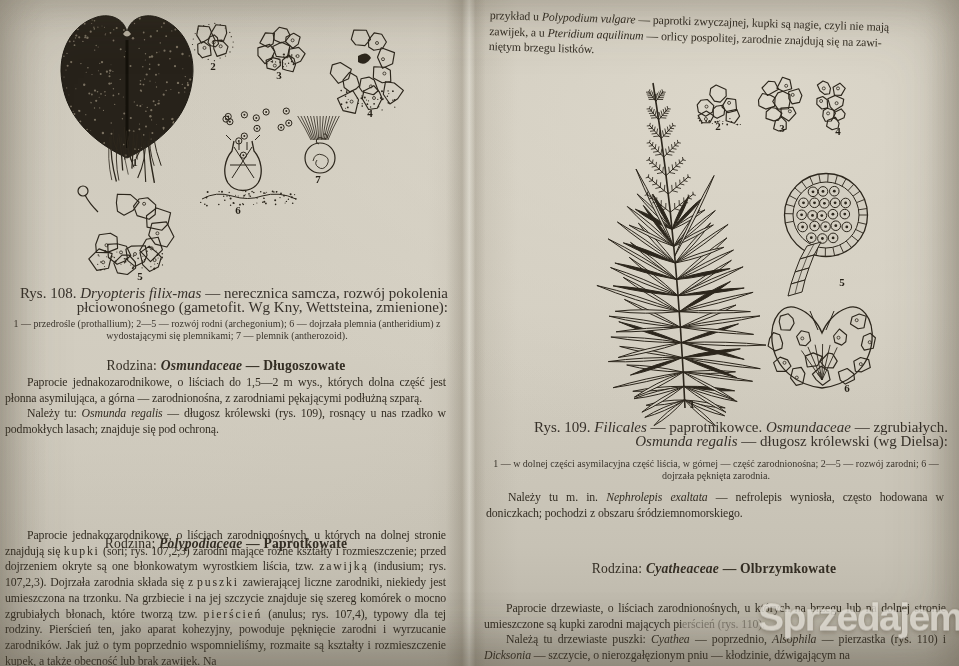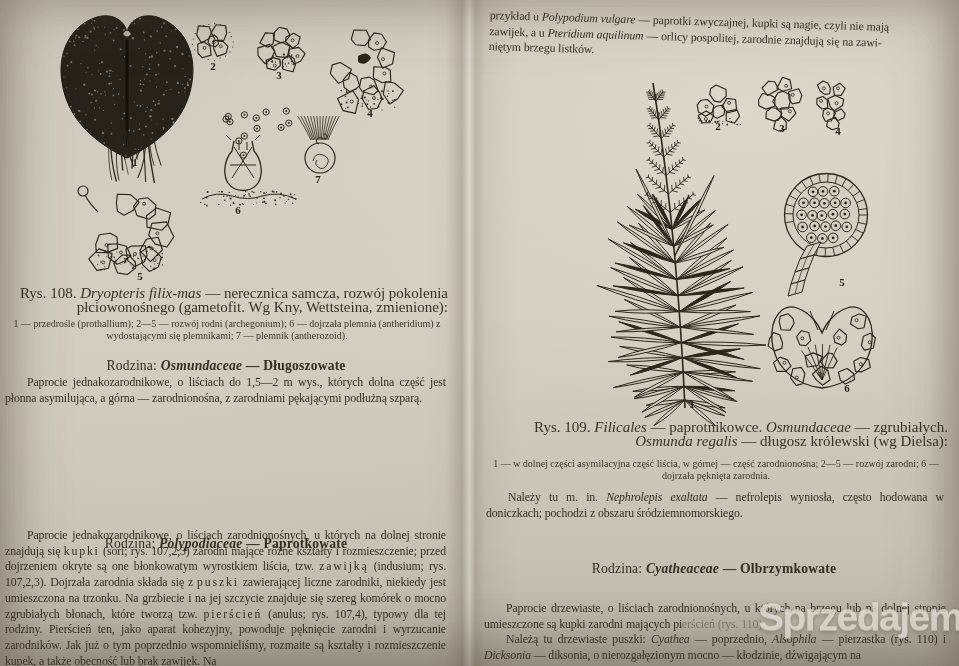--- a/index.html
+++ b/index.html
@@ -662,20 +662,21 @@
     </svg>
 
     <div class="abs caption" style="left:8px;top:287px;width:440px;"><span>Rys. 108. </span><span class="it">Dryopteris filix-mas</span><span> — nerecznica samcza, rozwój pokolenia płciowonośnego (gametofit. Wg Kny, Wettsteina, zmienione):</span></div>
 
     <div class="abs legend" style="left:4px;top:318px;width:446px;"><span>1 — przedrośle (prothallium); 2—5 — rozwój rodni (archegonium); 6 — dojrzała plemnia (antheridium) z wydostającymi się plemnikami; 7 — plemnik (antherozoid).</span></div>
 
     <div class="abs heading" style="left:0;top:358px;width:452px;"><span>Rodzina: </span><span class="it bd">Osmundaceae</span><span class="bd"> — Długoszowate</span></div>
 
     <div class="abs body" style="left:5px;top:375px;width:441px;">
       <p><span>Paprocie jednakozarodnikowe, o liściach do 1,5—2 m wys., których dolna część jest płonna asymilująca, a górna — zarodnionośna, z zarodniami pękającymi podłużną szparą.</span></p>
+      <p><span>Należy tu: </span><span class="it">Osmunda regalis</span><span> — długosz królewski (rys. 109), rosnący u nas rzadko w podmokłych lasach; znajduje się pod ochroną.</span></p>
     </div>
 
     <div class="abs heading" style="left:0;top:496px;width:452px;margin-top:40px;"><span>Rodzina: </span><span class="it bd">Polypodiaceae</span><span class="bd"> — Paprotkowate</span></div>
 
     <div class="abs body" style="left:5px;top:528px;width:441px;">
       <p><span>Paprocie jednakozarodnikowe, o liściach zarodnionośnych, u których na dolnej stronie znajdują się </span><span class="sp">kupki</span><span> (sori; rys. 107,2,3) zarodni mające różne kształty i rozmieszczenie; przed dojrzeniem okryte są one błonkowatym wyrostkiem liścia, tzw. </span><span class="sp">zawijką</span><span> (indusium; rys. 107,2,3). Dojrzała zarodnia składa się z </span><span class="sp">puszki</span><span> zawierającej liczne zarodniki, niekiedy jest umieszczona na trzonku. Na grzbiecie i na jej szczycie znajduje się szereg komórek o mocno zgrubiałych błonach, które tworzą tzw. </span><span class="sp">pierścień</span><span> (anulus; rys. 107,4), typowy dla tej rodziny. Pierścień ten, jako aparat kohezyjny, powoduje pęknięcie zarodni i wyrzucanie zarodników. Jak już o tym poprzednio wspomnieliśmy, rozmaite są kształty i rozmieszczenie kupek, a także obecność lub brak zawijek. Na</span></p>
     </div>
   </div>
 
   <div class="page page-right">
@@ -1103,21 +1104,21 @@
     <div class="abs legend" style="left:8px;top:458px;width:468px;"><span>1 — w dolnej części asymilacyjna część liścia, w górnej — część zarodnionośna; 2—5 — rozwój zarodni; 6 — dojrzała pęknięta zarodnia.</span></div>
 
     <div class="abs heading" style="left:0;top:561px;width:480px;"><span>Rodzina: </span><span class="it bd">Cyatheaceae</span><span class="bd"> — Olbrzymkowate</span></div>
 
     <div class="abs body" style="left:12px;top:490px;width:458px;">
       <p><span>Należy tu m. in. </span><span class="it">Nephrolepis exaltata</span><span> — nefrolepis wyniosła, często hodowana w doniczkach; pochodzi z obszaru śródziemnomorskiego.</span></p>
     </div>
 
     <div class="abs body" style="left:10px;top:601px;width:462px;">
       <p><span>Paprocie drzewiaste, o liściach zarodnionośnych, u których na brzegu lub na dolnej stronie umieszczone są kupki zarodni mających pi</span><span class="ob">erścień (rys. 110).</span></p>
-      <p><span>Należą tu drzewiaste puszki: </span><span class="it">Cyathea</span><span> — poprzednio, </span><span class="it">Alsophila</span><span> — pierzastka (rys. 110) i </span><span class="it">Dicksonia</span><span> — diksonia, o nierozgałęzionym mocno — kłodzinie, dźwigającym na</span></p>
+      <p><span>Należą tu drzewiaste puszki: </span><span class="it">Cyathea</span><span> — poprzednio, </span><span class="it">Alsophila</span><span> — pierzastka (rys. 110) i </span><span class="it">Dicksonia</span><span> — szczycie, o nierozgałęzionym pniu — kłodzinie, dźwigającym na</span></p>
     </div>
   </div>
 
   <div class="gutter"></div>
 
   <div class="watermark">
     <span class="wm-text">Sprzedajemy</span>
 
   </div>
 </div>

